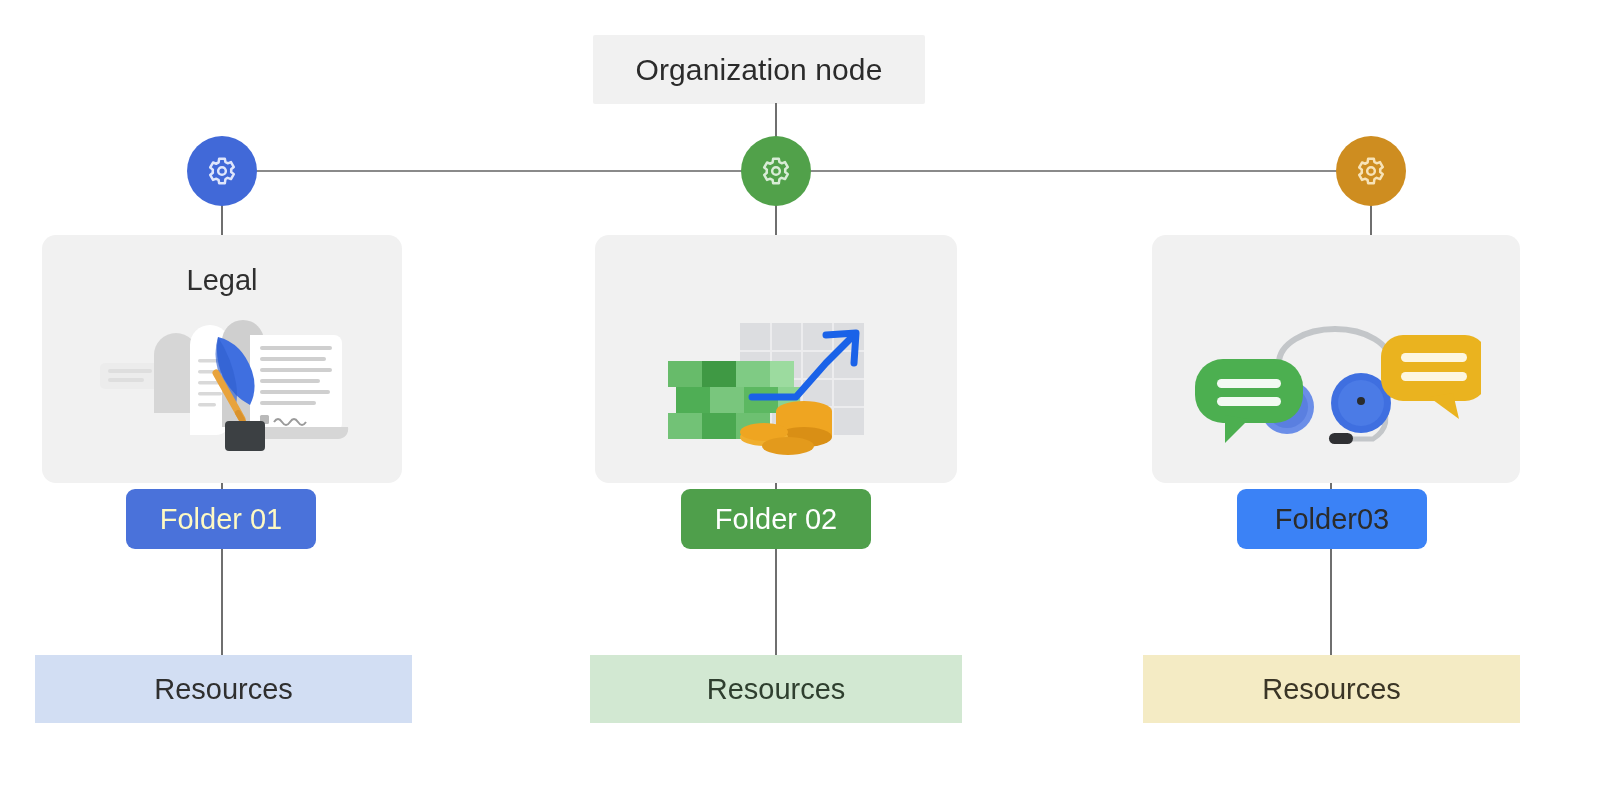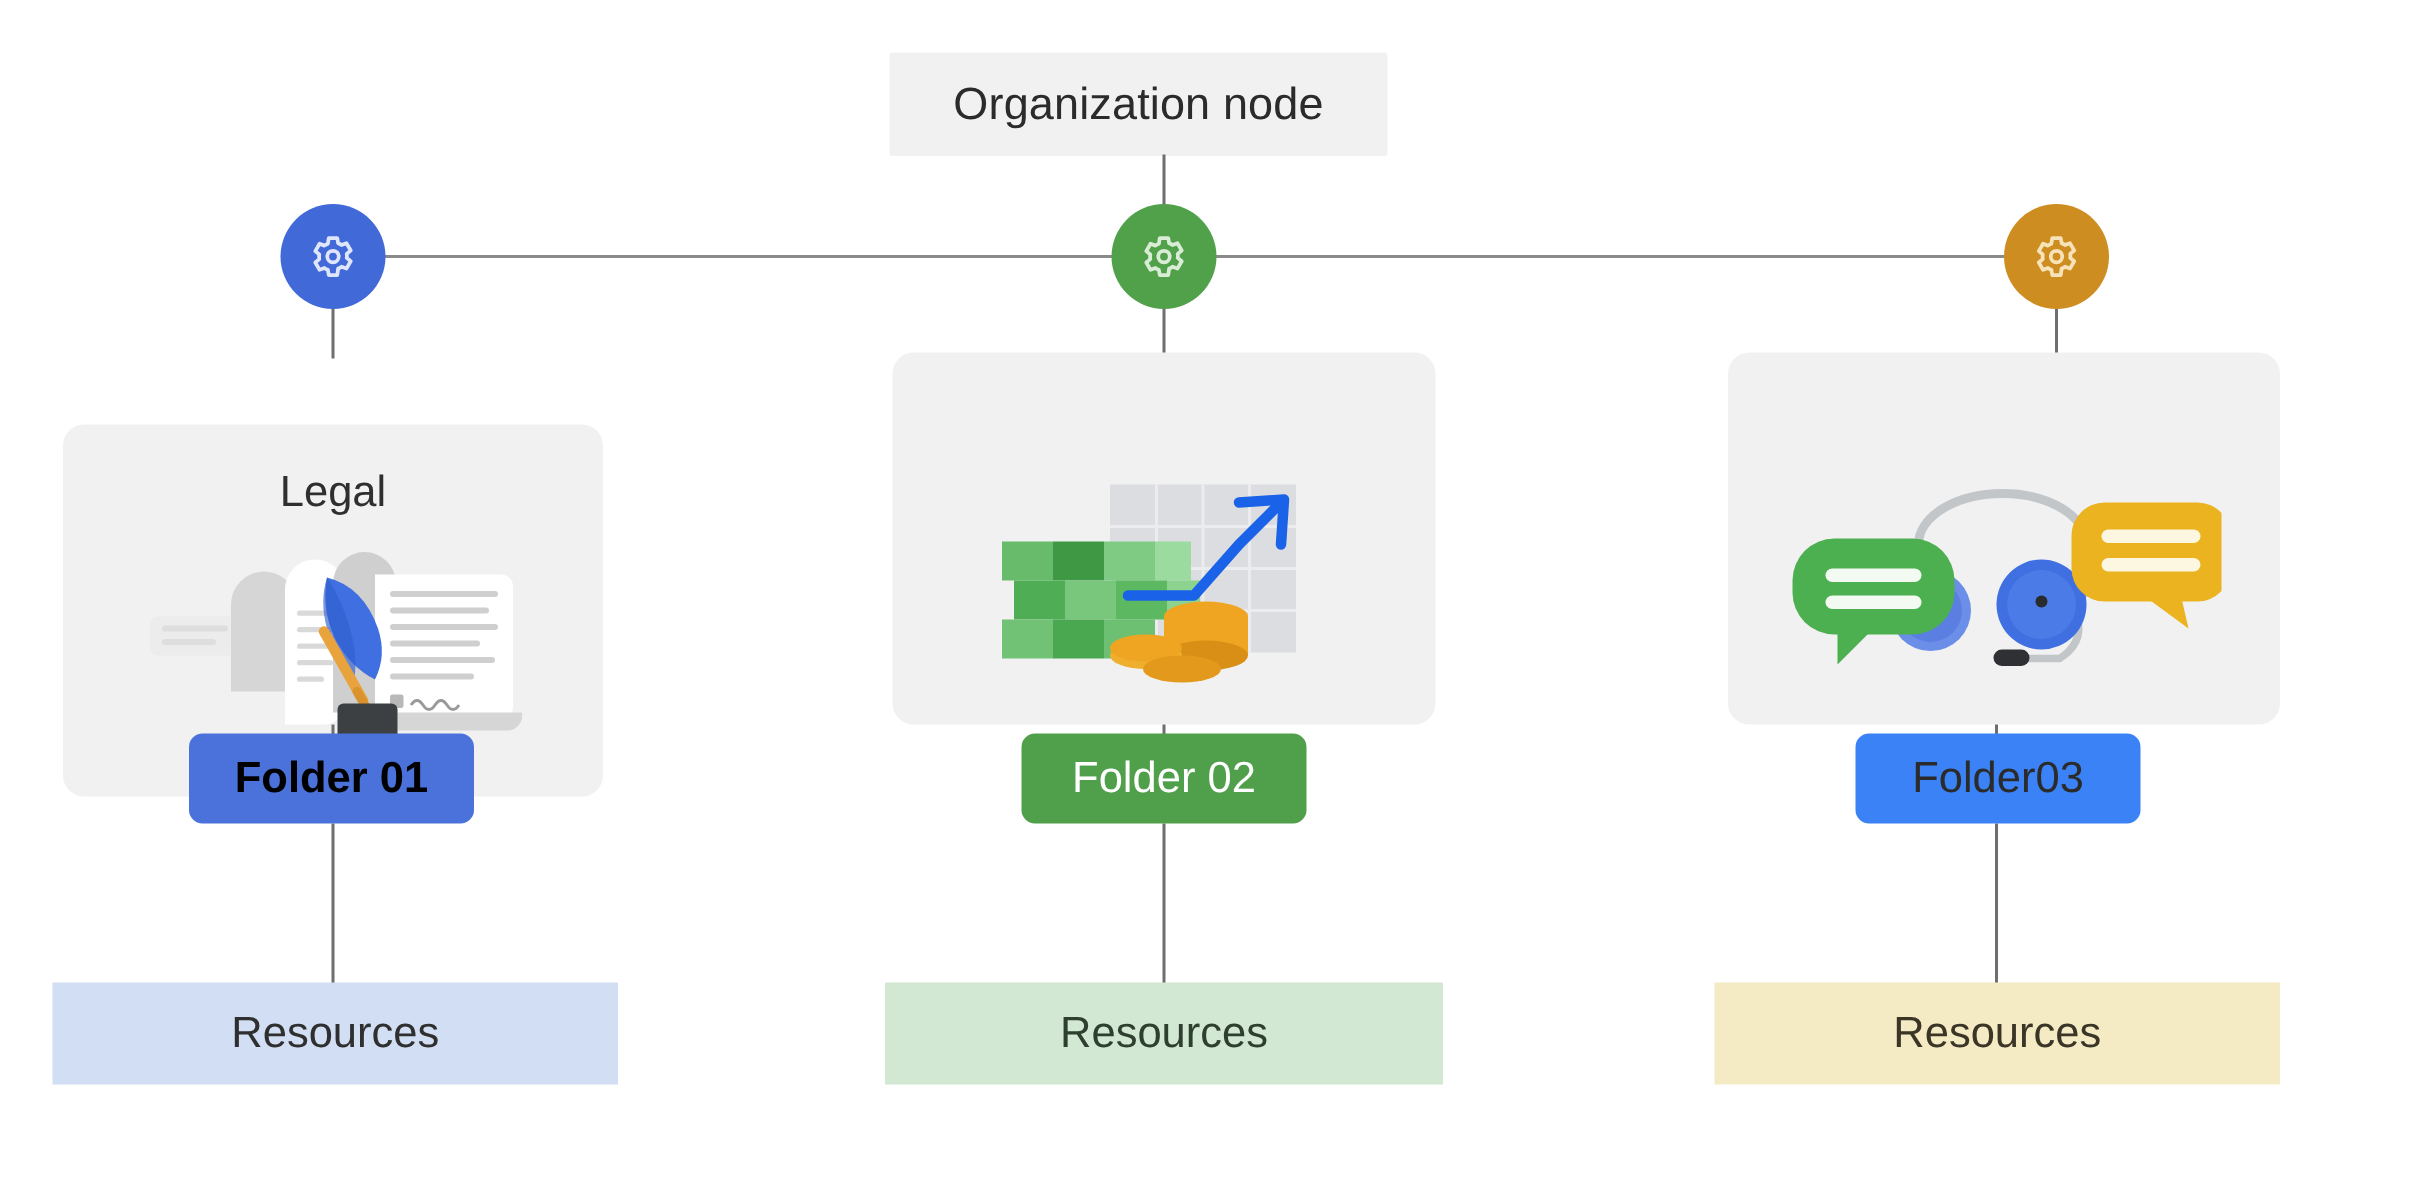--- a/index.html
+++ b/index.html
@@ -150,21 +150,21 @@
     <svg width="40" height="40" viewBox="0 0 24 24">
       <path d="M10.3 2.6h3.4l.35 2.05c.5.17.96.43 1.37.75l1.96-.74 1.7 2.95-1.6 1.33c.05.26.07.53.07.81s-.02.55-.07.81l1.6 1.33-1.7 2.95-1.96-.74c-.41.32-.87.58-1.37.75L13.7 17.4h-3.4l-.35-2.05c-.5-.17-.96-.43-1.37-.75l-1.96.74-1.7-2.95 1.6-1.33A5 5 0 0 1 6.45 10c0-.28.02-.55.07-.81l-1.6-1.33 1.7-2.95 1.96.74c.41-.32.87-.58 1.37-.75L10.3 2.6z" transform="translate(0 2)" fill="none" stroke="#f7e3b8" stroke-width="1.5" stroke-linejoin="round"></path>
       <circle cx="12" cy="12" r="2.3" fill="none" stroke="#f7e3b8" stroke-width="1.5"></circle>
     </svg>
   </div>
 
   <div class="line-v" style="left:221px; top:204px; height:35px;"></div>
   <div class="line-v" style="left:775px; top:204px; height:35px;"></div>
   <div class="line-v" style="left:1370px; top:204px; height:35px;"></div>
 
-  <div class="card" style="left:42px; width:360px;margin-top:48px;">
+  <div class="card" style="left:42px; width:360px;">
     <div class="card-title">Legal</div>
     <div class="illus">
       <svg width="280" height="150" viewBox="0 0 280 150">
 
         <rect x="18" y="48" width="62" height="26" rx="5" fill="#ececec"></rect>
         <rect x="26" y="54" width="44" height="4" rx="2" fill="#dedede"></rect>
         <rect x="26" y="63" width="36" height="4" rx="2" fill="#dedede"></rect>
 
         <path d="M72 40 a22 22 0 0 1 44 0 v58 h-44 z" fill="#d6d6d6"></path>
 
@@ -202,21 +202,21 @@
         <path d="M134 58 L160 104" stroke="#e8a33c" stroke-width="7" stroke-linecap="round"></path>
         <path d="M156 98 L163 110" stroke="#d9922c" stroke-width="6" stroke-linecap="round"></path>
 
         <rect x="143" y="106" width="40" height="30" rx="4" fill="#3c4043"></rect>
       </svg>
     </div>
   </div>
 
   <div class="line-v" style="left:221px; top:483px; height:8px;"></div>
 
-  <div class="folder" style="left:126px; background:#4a72da; color:#000000;font-weight:bold;">
+  <div class="folder" style="left:126px; background:#4a72da; color:#fef9c3;">
     <span>Folder 01</span>
   </div>
 
   <div class="line-v" style="left:221px; top:549px; height:107px;"></div>
 
   <div class="resources" style="left:35px; width:377px; background:#d2def3; color:#2f2f2f;">
     <span>Resources</span>
   </div>
 
   <div class="card" style="left:595px; width:362px;">

